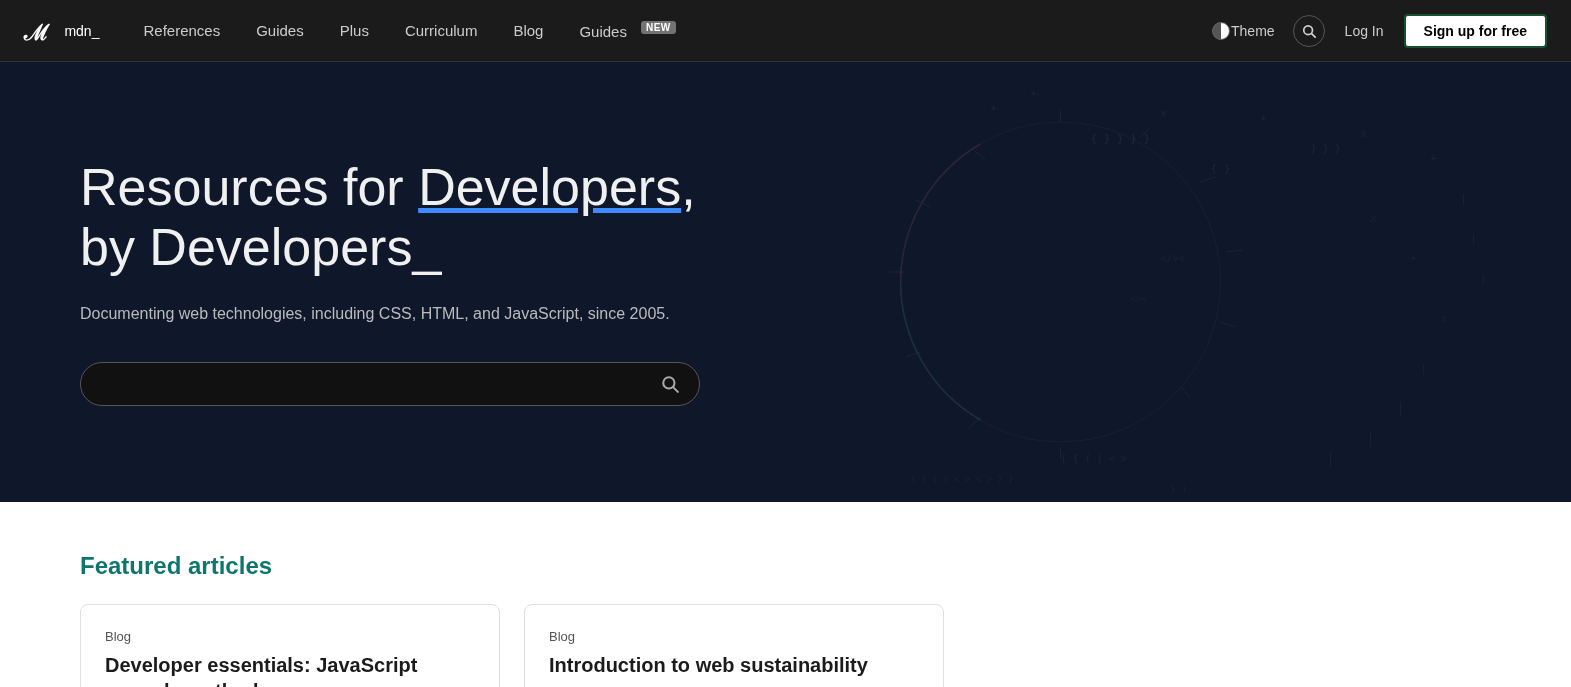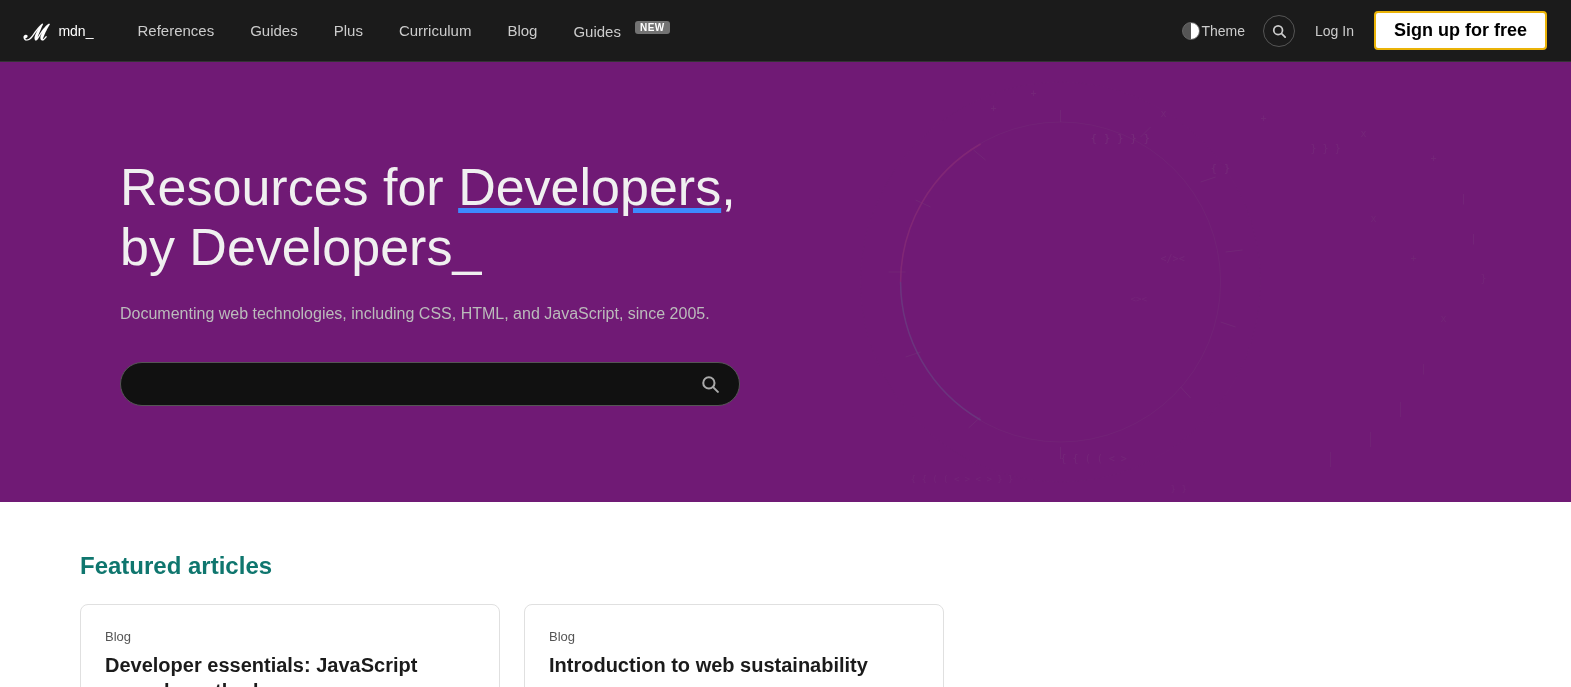--- a/index.html
+++ b/index.html
@@ -6,21 +6,21 @@
     body { font-family: -apple-system, BlinkMacSystemFont, 'Segoe UI', sans-serif; background: #fff; overflow-x: hidden; }
 
     
     nav {
       display: flex; align-items: center; padding: 0 24px; height: 62px;
       background: #1b1b1b; border-bottom: 1px solid #333;
       position: relative; z-index: 10;
     }
     .nav-logo { display: flex; align-items: center; margin-right: 32px; text-decoration: none; }
     .nav-logo-icon { color: #fff; font-size: 22px; font-weight: 700; letter-spacing: -1px; }
-    .nav-logo-text { color: #fff; font-size: 14px; font-weight: 400; margin-left: 10px; }
+    .nav-logo-text { color: #fff; font-size: 14px; font-weight: 400; margin-left: 16px; }
     .nav-links { display: flex; align-items: center; gap: 12px; flex: 1; }
     .nav-link {
       color: #ccc; font-size: 15px; text-decoration: none; padding: 6px 12px;
       border-radius: 4px; transition: color 0.2s;
     }
     .nav-right { display: flex; align-items: center; gap: 8px; }
     .new-badge {
       background: #737373; color: #fff; font-size: 10px; font-weight: 700;
       padding: 1px 5px; border-radius: 3px; margin-left: 14px; vertical-align: super; letter-spacing: 0.5px;
     }
@@ -35,28 +35,28 @@
     }
     .search-icon-btn {
       background: none; border: 1px solid #555; border-radius: 50%;
       width: 32px; height: 32px; display: flex; align-items: center; justify-content: center;
       color: #ccc; cursor: pointer; font-size: 14px;
     }
     .login-btn {
       background: none; border: none; color: #ccc; font-size: 14px; cursor: pointer; padding: 6px 12px;
     }
     .signup-btn {
-      background: #fff; color: #000; border: 2px solid #eab308; border-radius: 4px;
-      font-size: 18px; font-weight: 600; padding: 7px 18px; cursor: pointer;
+      background: #fff; color: #000; border: 2px solid #14532d; border-radius: 4px;
+      font-size: 14px; font-weight: 600; padding: 7px 18px; cursor: pointer;
     }
 
     
     .hero {
-      background: #701a75; min-height: 440px; position: relative; overflow: hidden;
-      display: flex; flex-direction: column; justify-content: center; padding: 60px 120px;
+      background: #0f172a; min-height: 440px; position: relative; overflow: hidden;
+      display: flex; flex-direction: column; justify-content: center; padding: 60px 80px;
     }
     .hero-content { position: relative; z-index: 2; max-width: 700px; }
     .hero-title {
       font-size: 52px; font-weight: 400; color: #f0f0f0; line-height: 1.15; margin-bottom: 24px;
     }
     .hero-title .underline { text-decoration: underline; text-decoration-color: #3d8bff; }
     .hero-subtitle {
       font-size: 16px; color: #bbb; margin-bottom: 36px; line-height: 1.5;
     }
     .hero-search {

